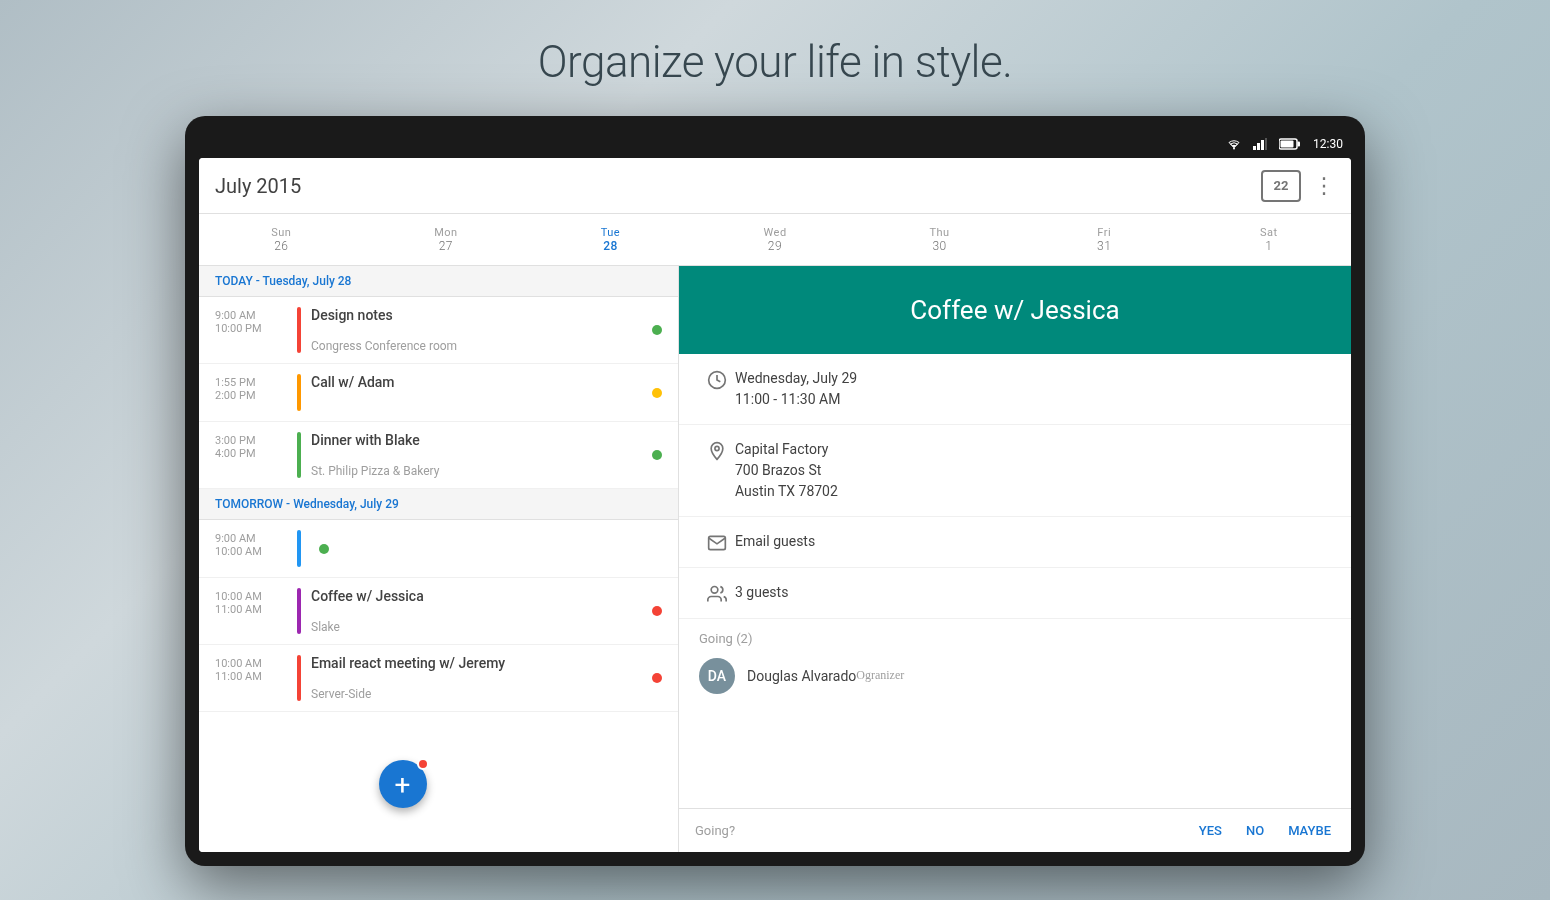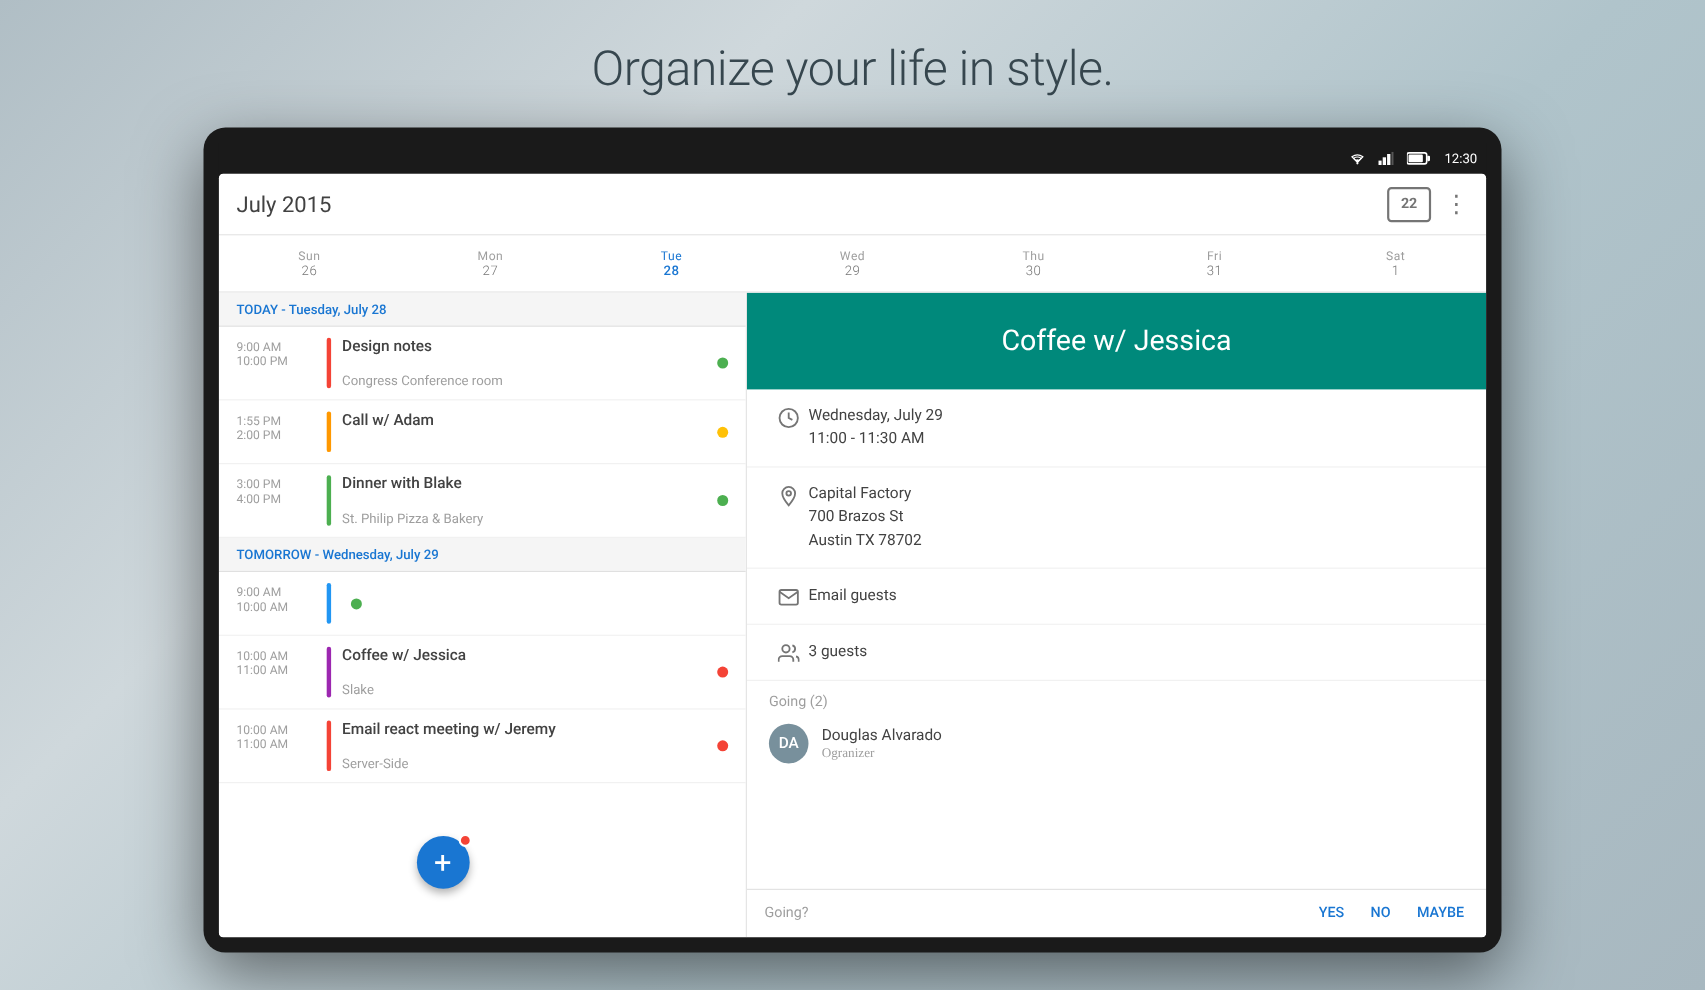--- a/index.html
+++ b/index.html
@@ -323,21 +323,21 @@
       overflow: hidden;
       display: flex;
       align-items: center;
       justify-content: center;
       color: white;
       font-size: 14px;
       font-weight: 500;
     }
     .attendee-info {
       display: flex;
-      flex-direction: column;
+      flex-direction: row;
     }
     .attendee-name {
       font-size: 14px;
       color: #424242;
     }
     .attendee-role {
       font-size: 12px;
       color: #9e9e9e;
       font-family: Liberation Serif, serif;
     }

